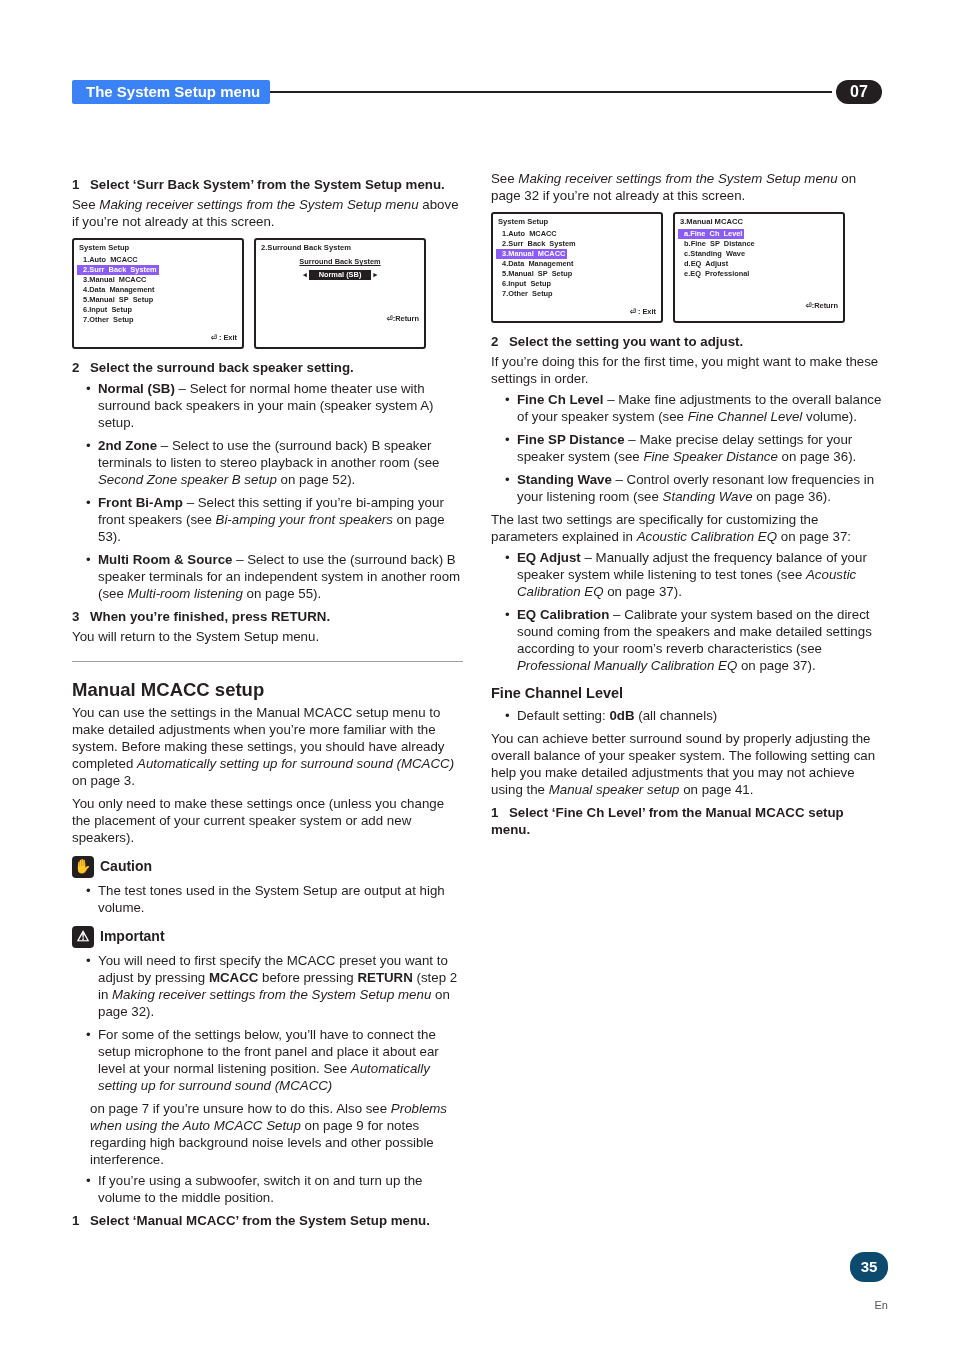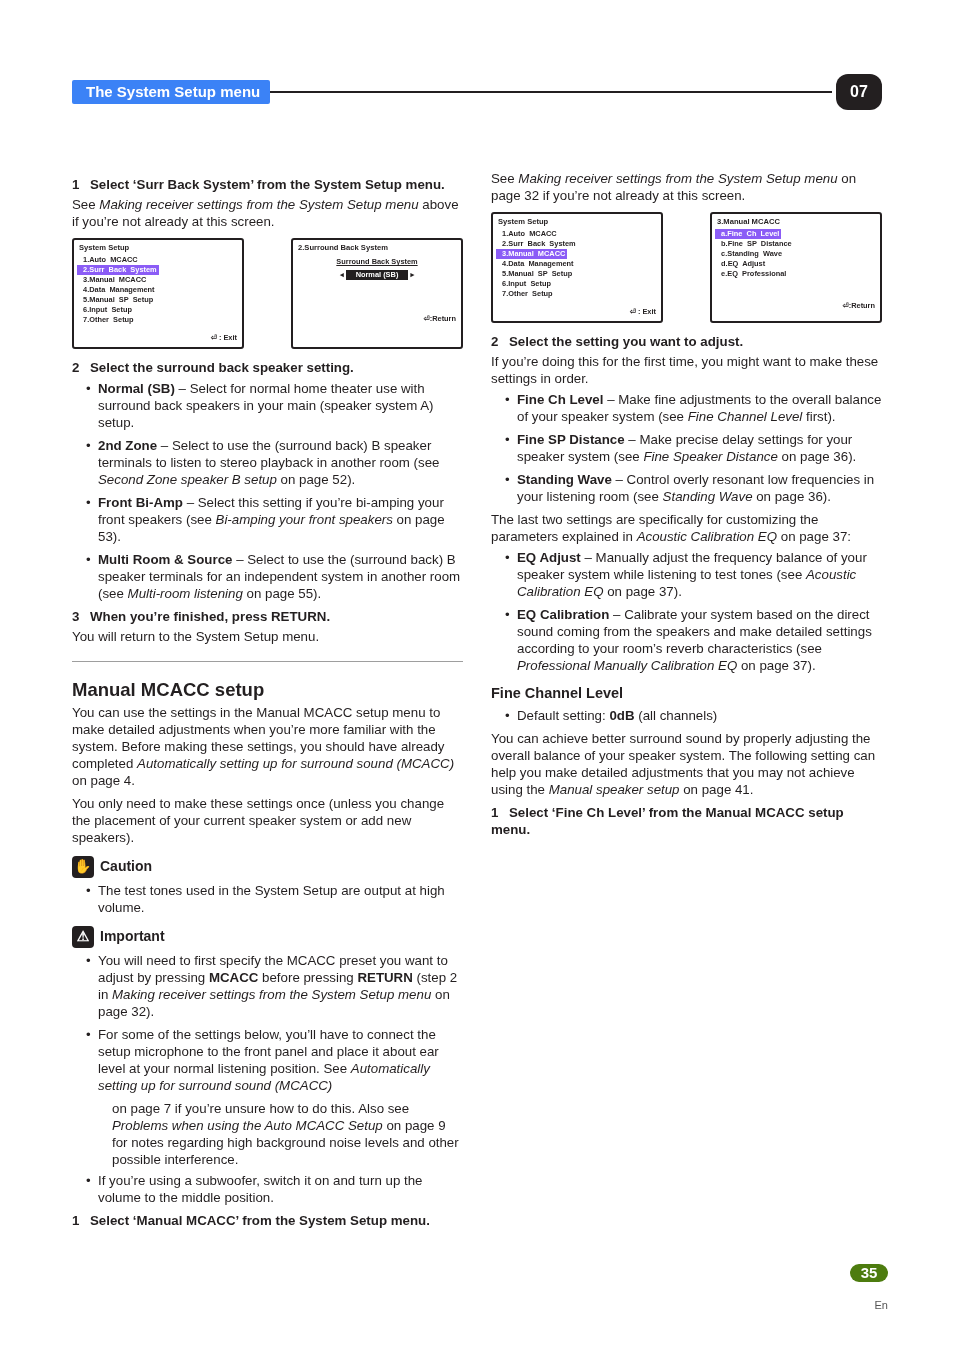--- a/index.html
+++ b/index.html
@@ -36,21 +36,21 @@
     border-radius: 2px;
   }
   .header-bar .line {
     flex: 1 1 auto;
     height: 2px;
     background: #231f20;
     margin: 0 4px 0 0;
   }
   .header-bar .chapnum {
     width: 46px;
-    height: 36px;
+    height: 24px;
     background: #231f20;
     border-radius: 12px;
     color: #fff;
     font-weight: 700;
     font-size: 16px;
     display: inline-flex;
     align-items: center;
     justify-content: center;
   }
   .cols {
@@ -78,21 +78,21 @@
   .bold { font-weight: 700; }
   .icon-line { display: flex; align-items: center; gap: 6px; margin: 10px 0 4px; font-weight: 700; font-size: 14px; }
   .icon-line .iconbox {
     width: 22px; height: 22px; border-radius: 4px; display:inline-flex; align-items:center; justify-content:center;
   }
   .iconbox.caution { background:#231f20; color:#fff; font-size:14px; }
   .iconbox.important { background:#231f20; color:#fff; font-size:14px; }
 
   
   .osd-pair {
-    display: flex; justify-content: space-between; gap: 10px; margin: 8px 0 10px;
+    display: flex; justify-content: flex-start; gap: 10px; margin: 8px 0 10px;
   }
   .osd {
     width: 172px; border: 2.4px solid #231f20; border-radius: 3px;
     font-size: 7.4px; font-weight: 700; padding: 3px 5px 4px; line-height: 1.35;
     position: relative;
   }
   .osd .osd-title { font-size: 7.6px; margin-bottom: 2px; }
   .osd .item { white-space: pre; }
   .osd .item.hi {
     background: #8b5cf6; color: #fff; display: inline-block; padding: 0 2px; margin: 0 0 0 -2px;
@@ -102,21 +102,21 @@
   .osd .pill {
     display:inline-block; background:#231f20; color:#fff; padding:0 10px; border-radius:0; font-size:7.4px; margin-top:1px;
   }
   .osd .arrows { position: relative; text-align:center;}
   .osd .pad { height: 26px; }
 
   .pagenum-wrap {
     position: absolute; right: 66px; bottom: 36px; text-align: right;
   }
   .pagenum {
-    width: 38px; height: 18px; background: #4d7c0f; border-radius: 14px;
+    width: 38px; height: 30px; background: #0c4a6e; border-radius: 14px;
     display:inline-flex; align-items:center; justify-content:center; color:#fff;
     font-weight:700; font-size: 15px;
   }
   .pagenum-sub { font-size: 11px; color:#555; margin-top:16px; }
 
 </style>
 </head>
 <body>
 
 <div class="header-bar">
@@ -151,41 +151,41 @@
     <li><span class="bullet">•</span><span class="bold">2nd Zone</span><span> – Select to use the (surround back) B speaker terminals to listen to stereo playback in another room (see </span><span class="ital">Second Zone speaker B setup</span><span> on page 52).</span></li>
     <li><span class="bullet">•</span><span class="bold">Front Bi-Amp</span><span> – Select this setting if you’re bi-amping your front speakers (see </span><span class="ital">Bi-amping your front speakers</span><span> on page 53).</span></li>
     <li><span class="bullet">•</span><span class="bold">Multi Room &amp; Source</span><span> – Select to use the (surround back) B speaker terminals for an independent system in another room (see </span><span class="ital">Multi-room listening</span><span> on page 55).</span></li>
   </ul>
 
   <p class="step"><span class="snum">3</span><span>When you’re finished, press RETURN.</span></p>
   <p>You will return to the System Setup menu.</p>
 
   <hr class="rule">
   <h2 class="section">Manual MCACC setup</h2>
-  <p><span>You can use the settings in the Manual MCACC setup menu to make detailed adjustments when you’re more familiar with the system. Before making these settings, you should have already completed </span><span class="ital">Automatically setting up for surround sound (MCACC)</span><span> on page 4.</span></p>
+  <p><span>You can use the settings in the Manual MCACC setup menu to make detailed adjustments when you’re more familiar with the system. Before making these settings, you should have already completed </span><span class="ital">Automatically setting up for surround sound (MCACC)</span><span> on page 3.</span></p>
   <p style="margin-top:6px;">You only need to make these settings once (unless you change the placement of your current speaker system or add new speakers).</p>
 
   <div class="icon-line">
     <span class="iconbox caution">✋</span>
     <span>Caution</span>
   </div>
   <ul>
     <li><span class="bullet">•</span><span>The test tones used in the System Setup are output at high volume.</span></li>
   </ul>
 
   <div class="icon-line">
     <span class="iconbox important">⚠</span>
     <span>Important</span>
   </div>
   <ul>
     <li><span class="bullet">•</span><span>You will need to first specify the MCACC preset you want to adjust by pressing </span><span class="bold">MCACC</span><span> before pressing </span><span class="bold">RETURN</span><span> (step 2 in </span><span class="ital">Making receiver settings from the System Setup menu</span><span> on page 32).</span></li>
     <li><span class="bullet">•</span><span>For some of the settings below, you’ll have to connect the setup microphone to the front panel and place it about ear level at your normal listening position. See </span><span class="ital">Automatically setting up for surround sound (MCACC)</span></li>
   </ul>
 
-  <p style="margin-left:40px; text-indent:0;"><span>on page 7 if you’re unsure how to do this. Also see </span><span class="ital">Problems when using the Auto MCACC Setup</span><span> on page 9 for notes regarding high background noise levels and other possible interference.</span></p>
+  <p style="margin-left:18px; text-indent:0;"><span>on page 7 if you’re unsure how to do this. Also see </span><span class="ital">Problems when using the Auto MCACC Setup</span><span> on page 9 for notes regarding high background noise levels and other possible interference.</span></p>
   <ul>
     <li><span class="bullet">•</span><span>If you’re using a subwoofer, switch it on and turn up the volume to the middle position.</span></li>
   </ul>
 
   <p class="step"><span class="snum">1</span><span>Select ‘Manual MCACC’ from the System Setup menu.</span></p>
   <p><span>See </span><span class="ital">Making receiver settings from the System Setup menu</span><span> on page 32 if you’re not already at this screen.</span></p>
 
   <div class="osd-pair">
     <div class="osd">
       <div class="osd-title">System  Setup</div>
@@ -196,21 +196,21 @@
       <div class="osd-title">3.Manual  MCACC</div>
       <div id="osd2R"><div class="item hi">  a.Fine  Ch  Level</div><div class="item">  b.Fine  SP  Distance</div><div class="item">  c.Standing  Wave</div><div class="item">  d.EQ  Adjust</div><div class="item">  e.EQ  Professional</div></div>
       <div style="height:14px"></div>
       <div class="foot"><span>⏎</span><span>:Return</span></div>
     </div>
   </div>
 
   <p class="step"><span class="snum">2</span><span>Select the setting you want to adjust.</span></p>
   <p>If you’re doing this for the first time, you might want to make these settings in order.</p>
   <ul>
-    <li><span class="bullet">•</span><span class="bold">Fine Ch Level</span><span> – Make fine adjustments to the overall balance of your speaker system (see </span><span class="ital">Fine Channel Level</span><span> first).</span></li>
+    <li><span class="bullet">•</span><span class="bold">Fine Ch Level</span><span> – Make fine adjustments to the overall balance of your speaker system (see </span><span class="ital">Fine Channel Level</span><span> volume).</span></li>
     <li><span class="bullet">•</span><span class="bold">Fine SP Distance</span><span> – Make precise delay settings for your speaker system (see </span><span class="ital">Fine Speaker Distance</span><span> on page 36).</span></li>
     <li><span class="bullet">•</span><span class="bold">Standing Wave</span><span> – Control overly resonant low frequencies in your listening room (see </span><span class="ital">Standing Wave</span><span> on page 36).</span></li>
   </ul>
   <p><span>The last two settings are specifically for customizing the parameters explained in </span><span class="ital">Acoustic Calibration EQ</span><span> on page 37:</span></p>
   <ul>
     <li><span class="bullet">•</span><span class="bold">EQ Adjust</span><span> – Manually adjust the frequency balance of your speaker system while listening to test tones (see </span><span class="ital">Acoustic Calibration EQ</span><span> on page 37).</span></li>
     <li><span class="bullet">•</span><span class="bold">EQ Calibration</span><span> – Calibrate your system based on the direct sound coming from the speakers and make detailed settings according to your room’s reverb characteristics (see </span><span class="ital">Professional Manually Calibration EQ</span><span> on page 37).</span></li>
   </ul>
 
   <h3 class="sub">Fine Channel Level</h3>

